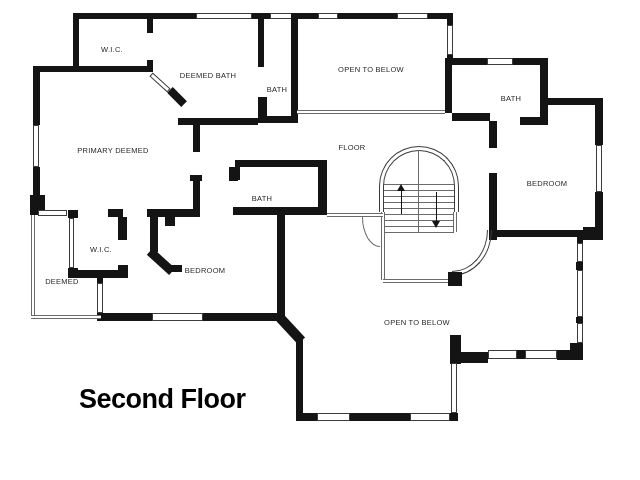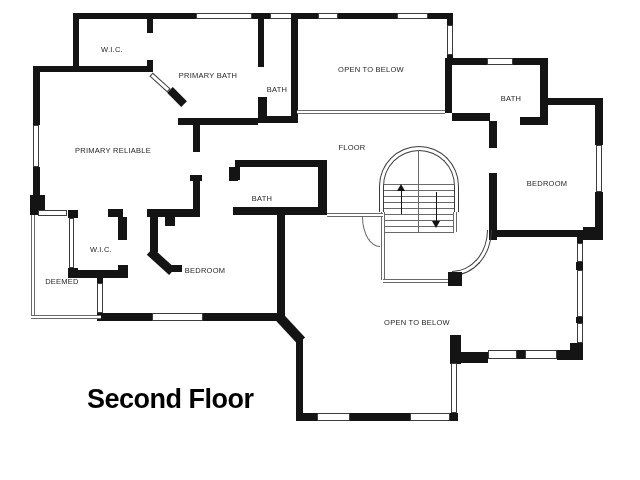--- a/index.html
+++ b/index.html
@@ -156,29 +156,29 @@
   <div class="arcBR" style="left:452px;top:230px;width:36px;height:42px;"></div>
   <div class="w" style="left:448px;top:272px;width:14px;height:14px;"></div>
   <div class="rail" style="left:327px;top:213px;width:56px;height:4px;"></div>
   <div class="arcBL" style="left:362px;top:217px;width:18px;height:30px;"></div>
   <div class="arrowline" style="left:401px;top:190px;height:24px;"></div>
   <div class="tri-up" style="left:397px;top:184px;"></div>
   <div class="arrowline" style="left:436px;top:192px;height:30px;"></div>
   <div class="tri-down" style="left:432px;top:221px;"></div>
 
   <div class="lbl" style="left:112px;top:45px;">W.I.C.</div>
-  <div class="lbl" style="left:208px;top:71px;">PRIMARY BATH</div>
+  <div class="lbl" style="left:208px;top:71px;">DEEMED BATH</div>
   <div class="lbl" style="left:277px;top:85px;">BATH</div>
   <div class="lbl" style="left:371px;top:65px;">OPEN TO BELOW</div>
   <div class="lbl" style="left:511px;top:94px;">BATH</div>
-  <div class="lbl" style="left:113px;top:146px;">PRIMARY RELIABLE</div>
+  <div class="lbl" style="left:113px;top:146px;">PRIMARY DEEMED</div>
   <div class="lbl" style="left:352px;top:143px;">FLOOR</div>
   <div class="lbl" style="left:547px;top:179px;">BEDROOM</div>
   <div class="lbl" style="left:262px;top:194px;">BATH</div>
   <div class="lbl" style="left:101px;top:245px;">W.I.C.</div>
   <div class="lbl" style="left:205px;top:266px;">BEDROOM</div>
   <div class="lbl" style="left:62px;top:277px;">DEEMED</div>
   <div class="lbl" style="left:417px;top:318px;">OPEN TO BELOW</div>
 
-  <div class="title" style="left:87px;top:384px;">Second Floor</div>
+  <div class="title" style="left:79px;top:384px;">Second Floor</div>
   <div class="footer" style="top:459px;">FLOOR PLAN CREATED BY CUBICASA APP. MEASUREMENTS DEEMED HIGHLY RELIABLE BUT NOT GUARANTEED.</div>
 
 </div>
 
 </body></html>

